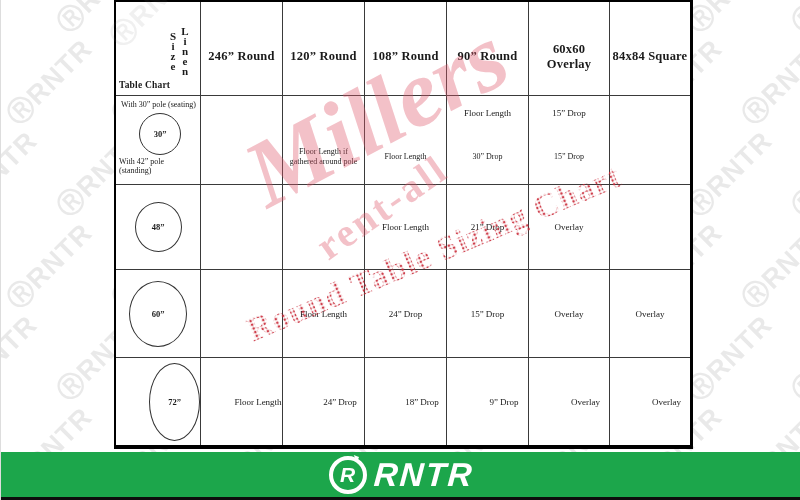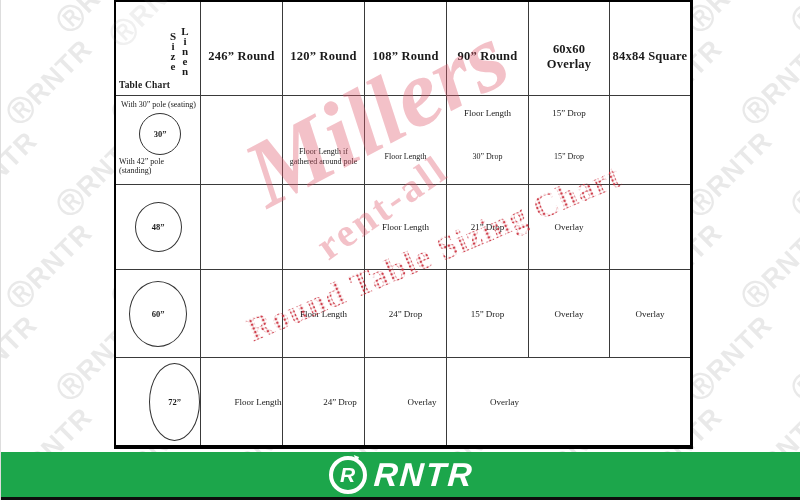--- a/index.html
+++ b/index.html
@@ -195,20 +195,22 @@
     <div class="cell">24” Drop</div>
     <div class="cell">15” Drop</div>
     <div class="cell">Overlay</div>
     <div class="cell last-col">Overlay</div>
 
     <div class="cell last-row">
       <span class="circle c72">72”</span>
     </div>
     <div class="cell last-row">Floor Length</div>
     <div class="cell last-row">24” Drop</div>
+    <div class="cell last-row">18” Drop</div>
+    <div class="cell last-row">9” Drop</div>
     <div class="cell last-row">Overlay</div>
     <div class="cell last-row last-col">Overlay</div>
   </div>
 
   <div class="pinkwm" id="wm-millers">Millers</div>
   <div class="pinkwm" id="wm-rentall">rent-all</div>
   <div class="pinkwm" id="wm-stencil">Round Table Sizing Chart</div>
 
   <div id="footer" style="background: rgb(28, 166, 75);">
     <span class="logo-ring">

